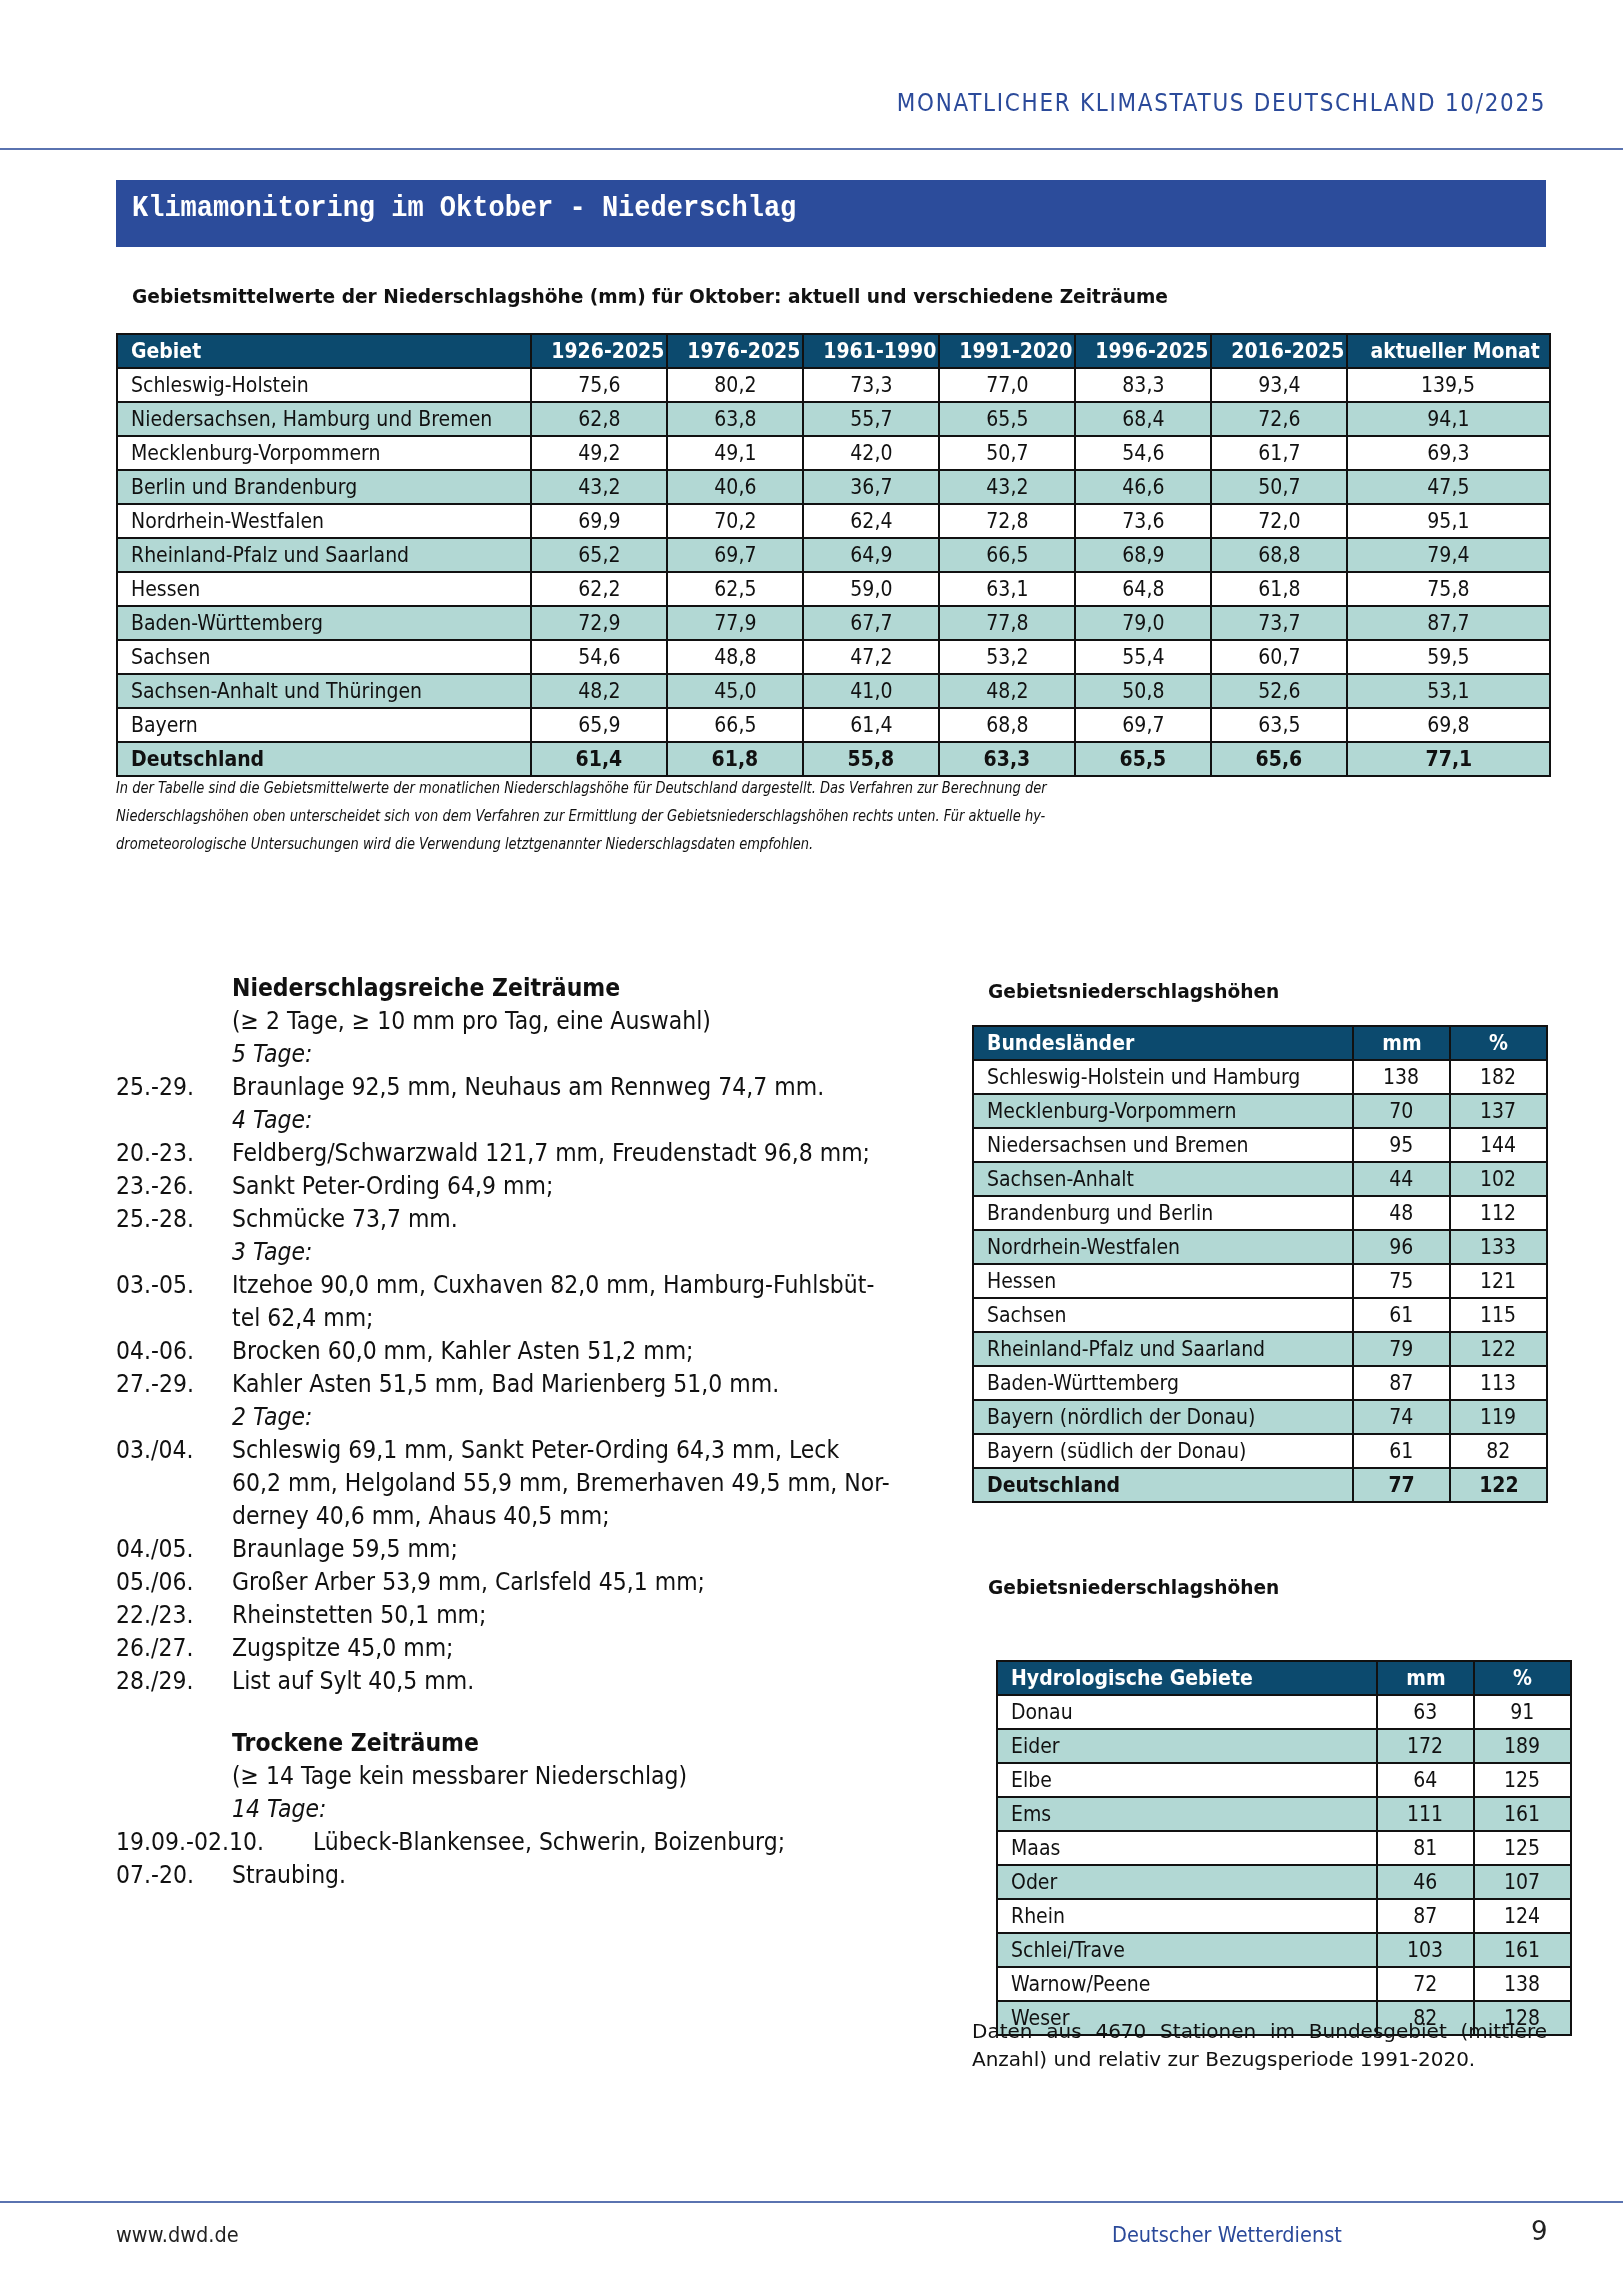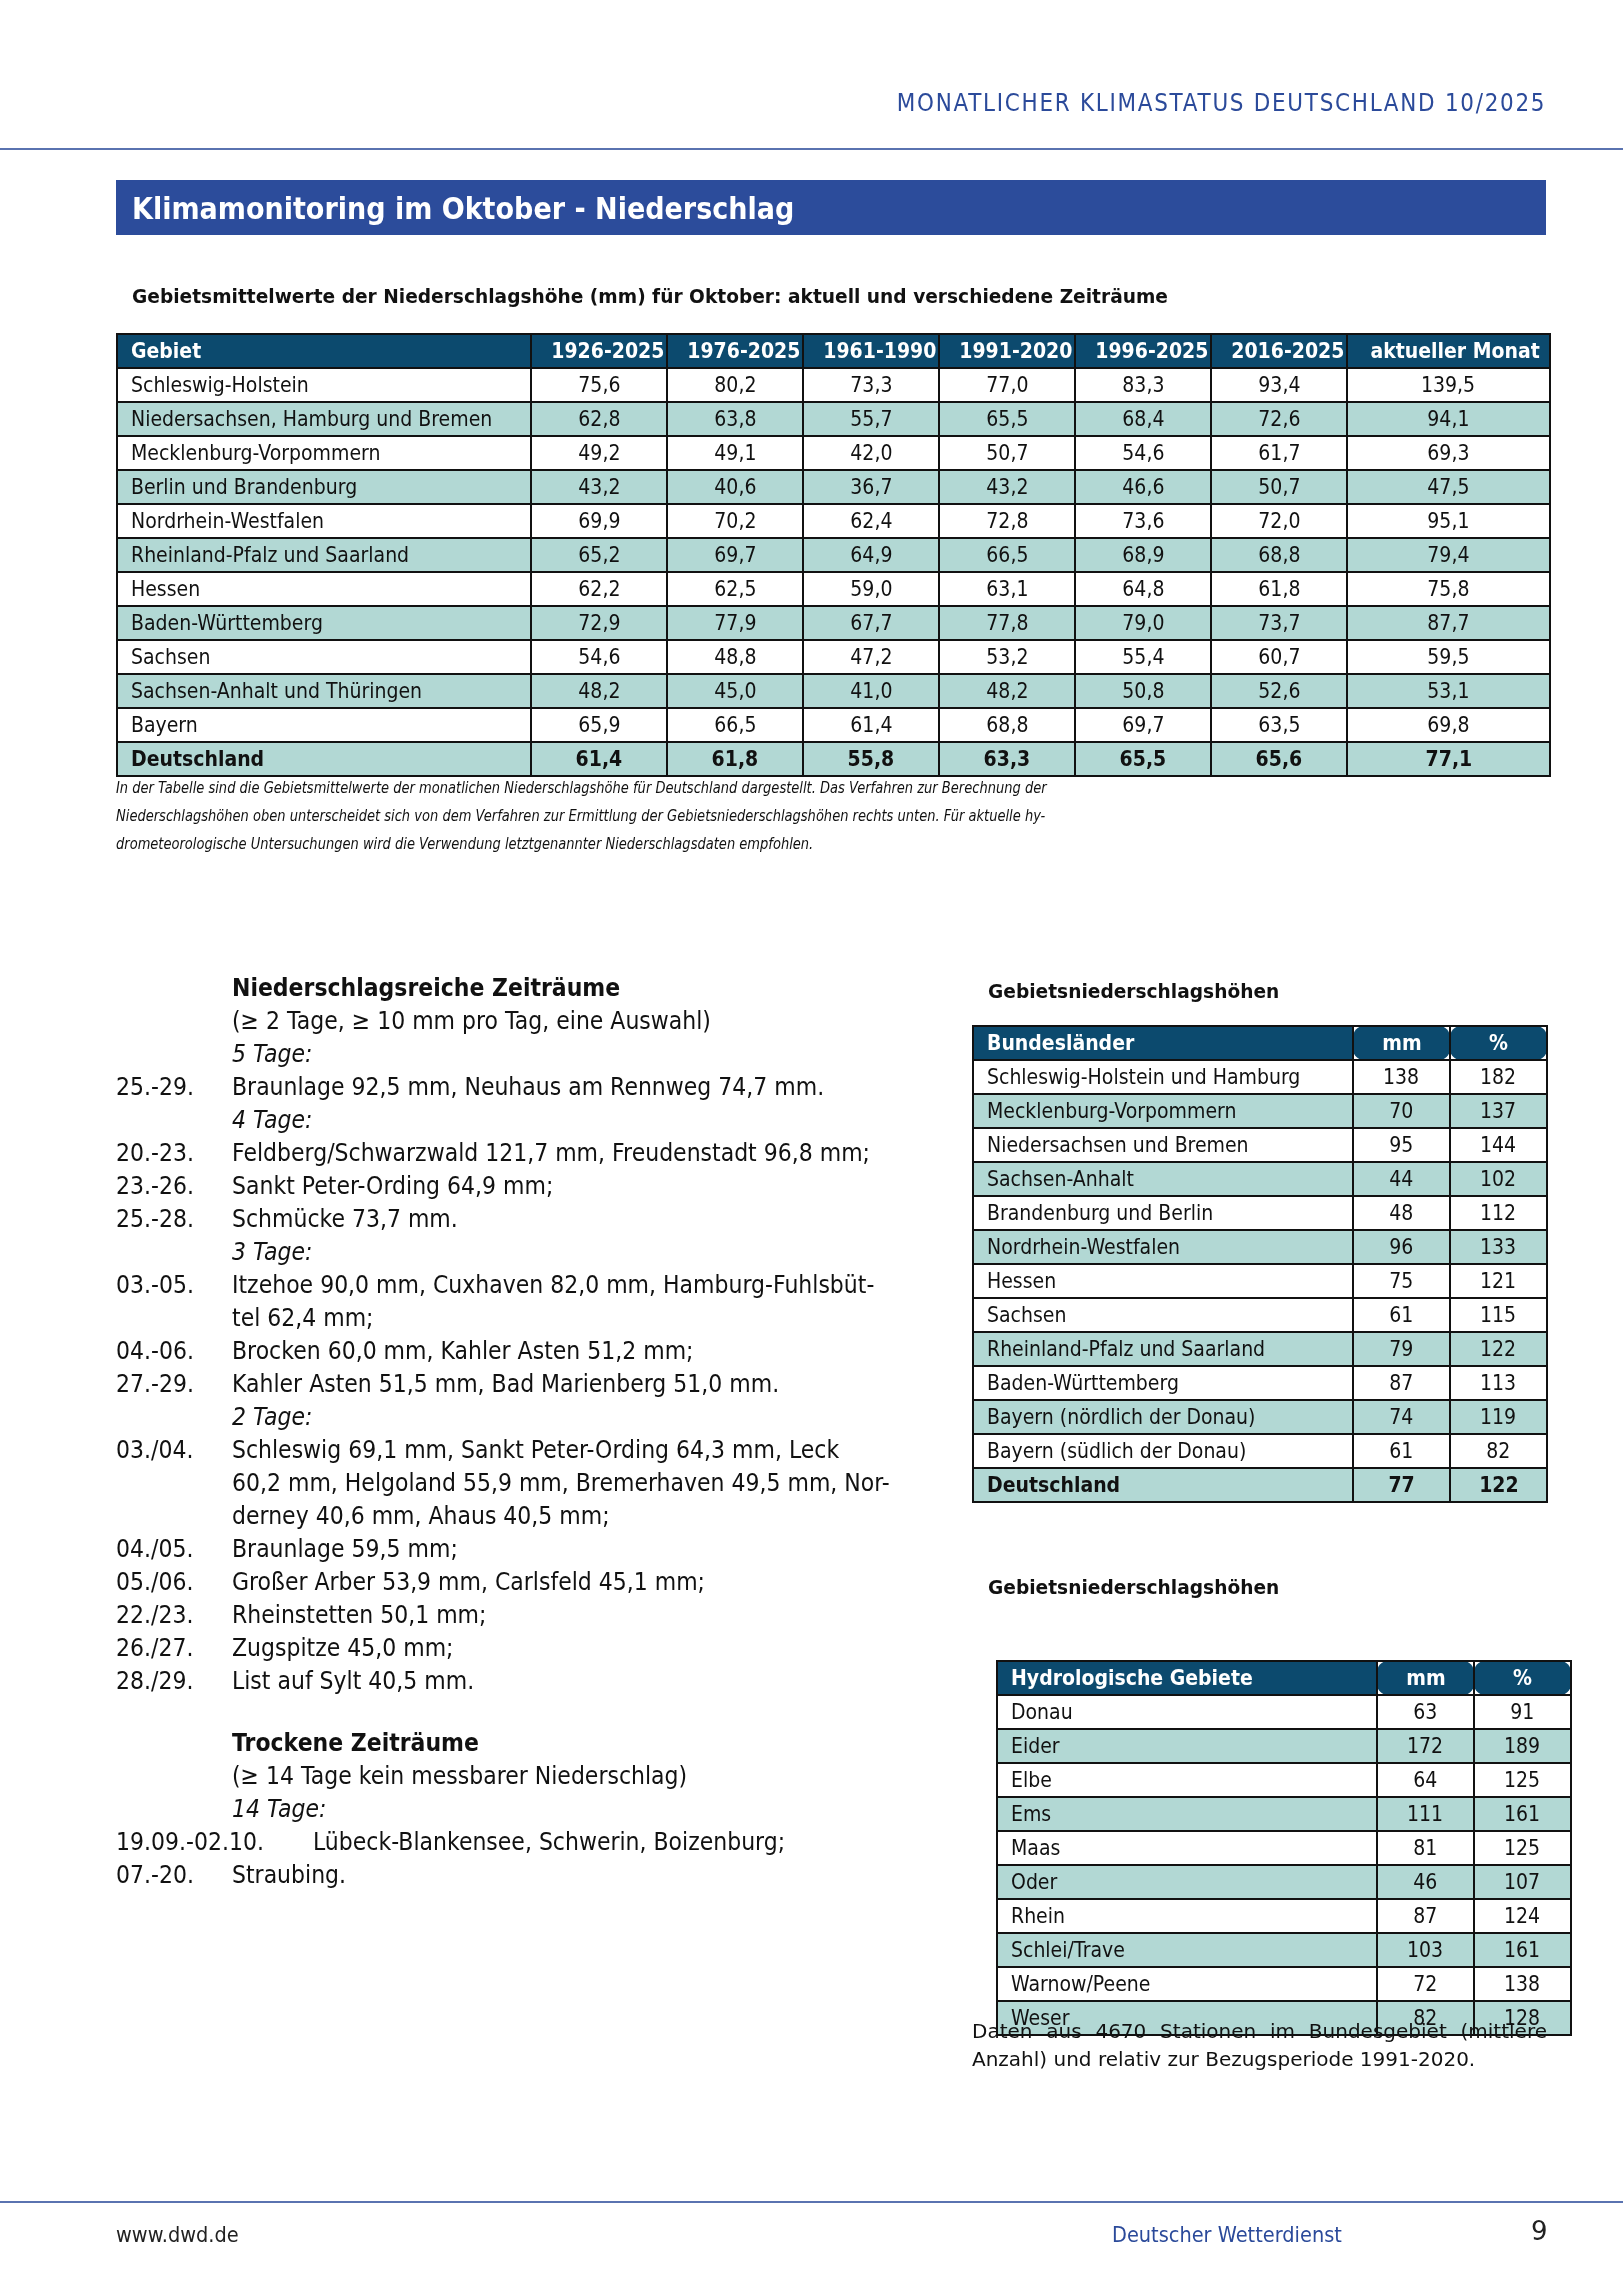--- a/index.html
+++ b/index.html
@@ -2,21 +2,21 @@
 <html style="font-size:13px"><head>
 <meta charset="utf-8">
 <style>
   * { box-sizing: border-box; margin: 0; padding: 0; }
   html, body { width: 1623px; height: 2295px; background: #ffffff; overflow: hidden; }
   body { position: relative; font-family: "DejaVu Sans", sans-serif; color: #111; }
 
   .hdr-title { position: absolute; right: 77px; top: 88px; font-size: 25px; letter-spacing: 2px; color: #2b4a9a; font-family: "DejaVu Sans", sans-serif; transform: scaleX(0.86); transform-origin: right center; white-space: nowrap; }
   .hdr-rule { position: absolute; left: 0; right: 0; top: 148px; height: 1.6px; background: #5a73b0; }
 
-  .title-bar { position: absolute; left: 116px; top: 180px; width: 1430px; height: 55px; background: #2c4c9b; color: #fff; }
+  .title-bar { position: absolute; left: 116px; top: 180px; width: 1430px; height: 67px; background: #2c4c9b; color: #fff; font-family: Liberation Mono, monospace; }
   .title-bar span { position: absolute; left: 16px; top: 10.6px; font-size: 30px; font-weight: bold; transform: scaleX(0.9); transform-origin: left center; white-space: nowrap; }
 
   .subtitle { position: absolute; left: 132px; top: 284px; font-size: 20px; font-weight: bold; transform: scaleX(0.93); transform-origin: left center; white-space: nowrap; }
 
   table { border-collapse: collapse; position: absolute; table-layout: fixed; }
   td, th { border: 2.4px solid #111; font-size: 21px; height: 34px; padding: 0 13px; white-space: nowrap; overflow: hidden; }
   th { background: #0c4a6e; color: #fff; font-weight: bold; text-align: center; }
   th.left, td.left { text-align: left; }
   td { text-align: center; }
   tr.alt td { background: #b2d8d4; }
@@ -39,21 +39,21 @@
   .lst .t.wide { left: 197px; }
   .lst .h { font-weight: bold; }
   .lst .i { font-style: italic; }
 
   .rt-title { position: absolute; left: 988px; font-size: 20px; font-weight: bold; transform: scaleX(0.93); transform-origin: left center; white-space: nowrap; }
   .rtab { left: 972px; width: 575px; }
   .rtab col.c0 { width: 380px; }
   .rtab col.c1 { width: 97px; }
   .rtab col.c2 { width: 97px; }
   .rtab th { border-color: #111; }
-  .rtab th + th { border-left: 2.4px solid #fff; border-radius: 11px; }
+  .rtab th + th { border-left: 2.4px solid #fff; }
 
   .note { position: absolute; left: 972px; top: 2017px; width: 575px; font-size: 20px; line-height: 28px; text-align: justify; text-align-last: left; }
 
   .ftr-rule { position: absolute; left: 0; right: 0; top: 2201px; height: 2.4px; background: #5a73b0; }
   .ftr-url { position: absolute; left: 116px; top: 2222px; font-size: 22px; color: #222; transform: scaleX(0.88); transform-origin: left center; }
   .ftr-org { position: absolute; left: 1112px; top: 2222px; font-size: 22px; color: #2b4a9a; transform: scaleX(0.88); transform-origin: left center; white-space: nowrap; }
   .ftr-page { position: absolute; left: 1531px; top: 2216px; font-size: 26px; color: #222; }
 </style>
 </head>
 <body>

